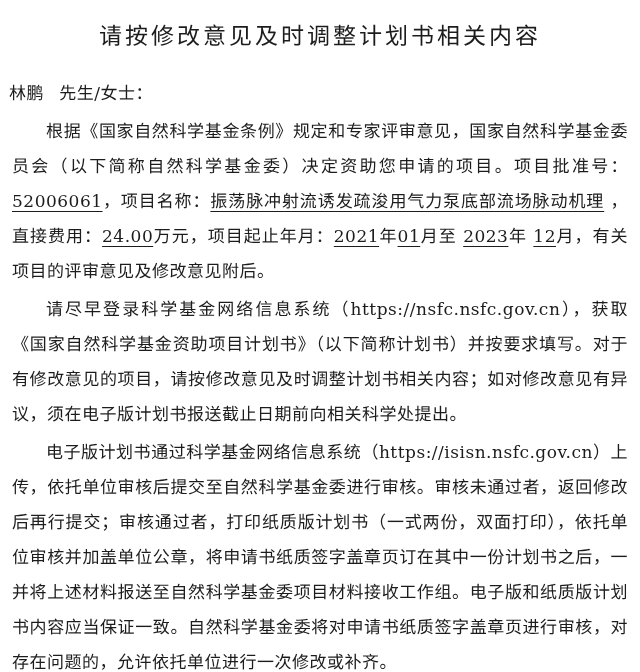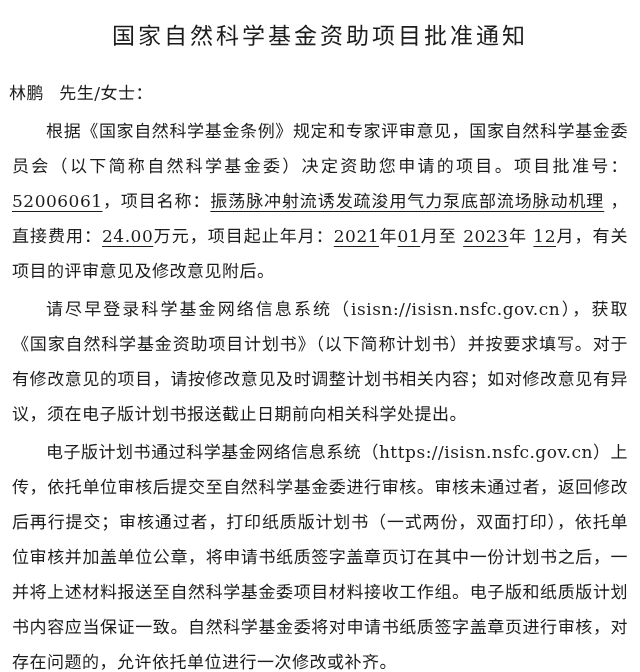--- a/index.html
+++ b/index.html
@@ -53,26 +53,26 @@
   .u {
     text-decoration: underline;
     text-decoration-thickness: 1px;
     text-underline-offset: 4px;
   }
 </style>
 </head>
 <body>
 
 <div class="page">
-  <h1 class="doc-title">国家自然科学基金资助项目批准通知</h1>
+  <h1 class="doc-title">请按修改意见及时调整计划书相关内容</h1>
 
   <div class="content">
     <div class="greeting">
       <span class="name">林鹏</span><span>先生/女士：</span>
     </div>
 
     <div>
         <p class="para"><span class="seg">根据《国家自然科学基金条例》规定和专家评审意见，国家自然科学基金委员会（以下简称自然科学基金委）决定资助您申请的项目。项目批准号：</span><span class="seg u">52006061</span><span class="seg">，项目名称：</span><span class="seg u">振荡脉冲射流诱发疏浚用气力泵底部流场脉动机理</span><span class="seg"> ，直接费用：</span><span class="seg u">24.00</span><span class="seg">万元，项目起止年月：</span><span class="seg u">2021</span><span class="seg">年</span><span class="seg u">01</span><span class="seg">月至 </span><span class="seg u">2023</span><span class="seg">年 </span><span class="seg u">12</span><span class="seg">月，有关项目的评审意见及修改意见附后。</span></p>
-        <p class="para"><span class="seg">请尽早登录科学基金网络信息系统（isisn://isisn.nsfc.gov.cn），获取《国家自然科学基金资助项目计划书》（以下简称计划书）并按要求填写。对于有修改意见的项目，请按修改意见及时调整计划书相关内容；如对修改意见有异议，须在电子版计划书报送截止日期前向相关科学处提出。</span></p>
+        <p class="para"><span class="seg">请尽早登录科学基金网络信息系统（https://nsfc.nsfc.gov.cn），获取《国家自然科学基金资助项目计划书》（以下简称计划书）并按要求填写。对于有修改意见的项目，请按修改意见及时调整计划书相关内容；如对修改意见有异议，须在电子版计划书报送截止日期前向相关科学处提出。</span></p>
         <p class="para"><span class="seg">电子版计划书通过科学基金网络信息系统（https://isisn.nsfc.gov.cn）上传，依托单位审核后提交至自然科学基金委进行审核。审核未通过者，返回修改后再行提交；审核通过者，打印纸质版计划书（一式两份，双面打印），依托单位审核并加盖单位公章，将申请书纸质签字盖章页订在其中一份计划书之后，一并将上述材料报送至自然科学基金委项目材料接收工作组。电子版和纸质版计划书内容应当保证一致。自然科学基金委将对申请书纸质签字盖章页进行审核，对存在问题的，允许依托单位进行一次修改或补齐。</span></p>
       </div>
   </div>
 </div>
 
 </body></html>

